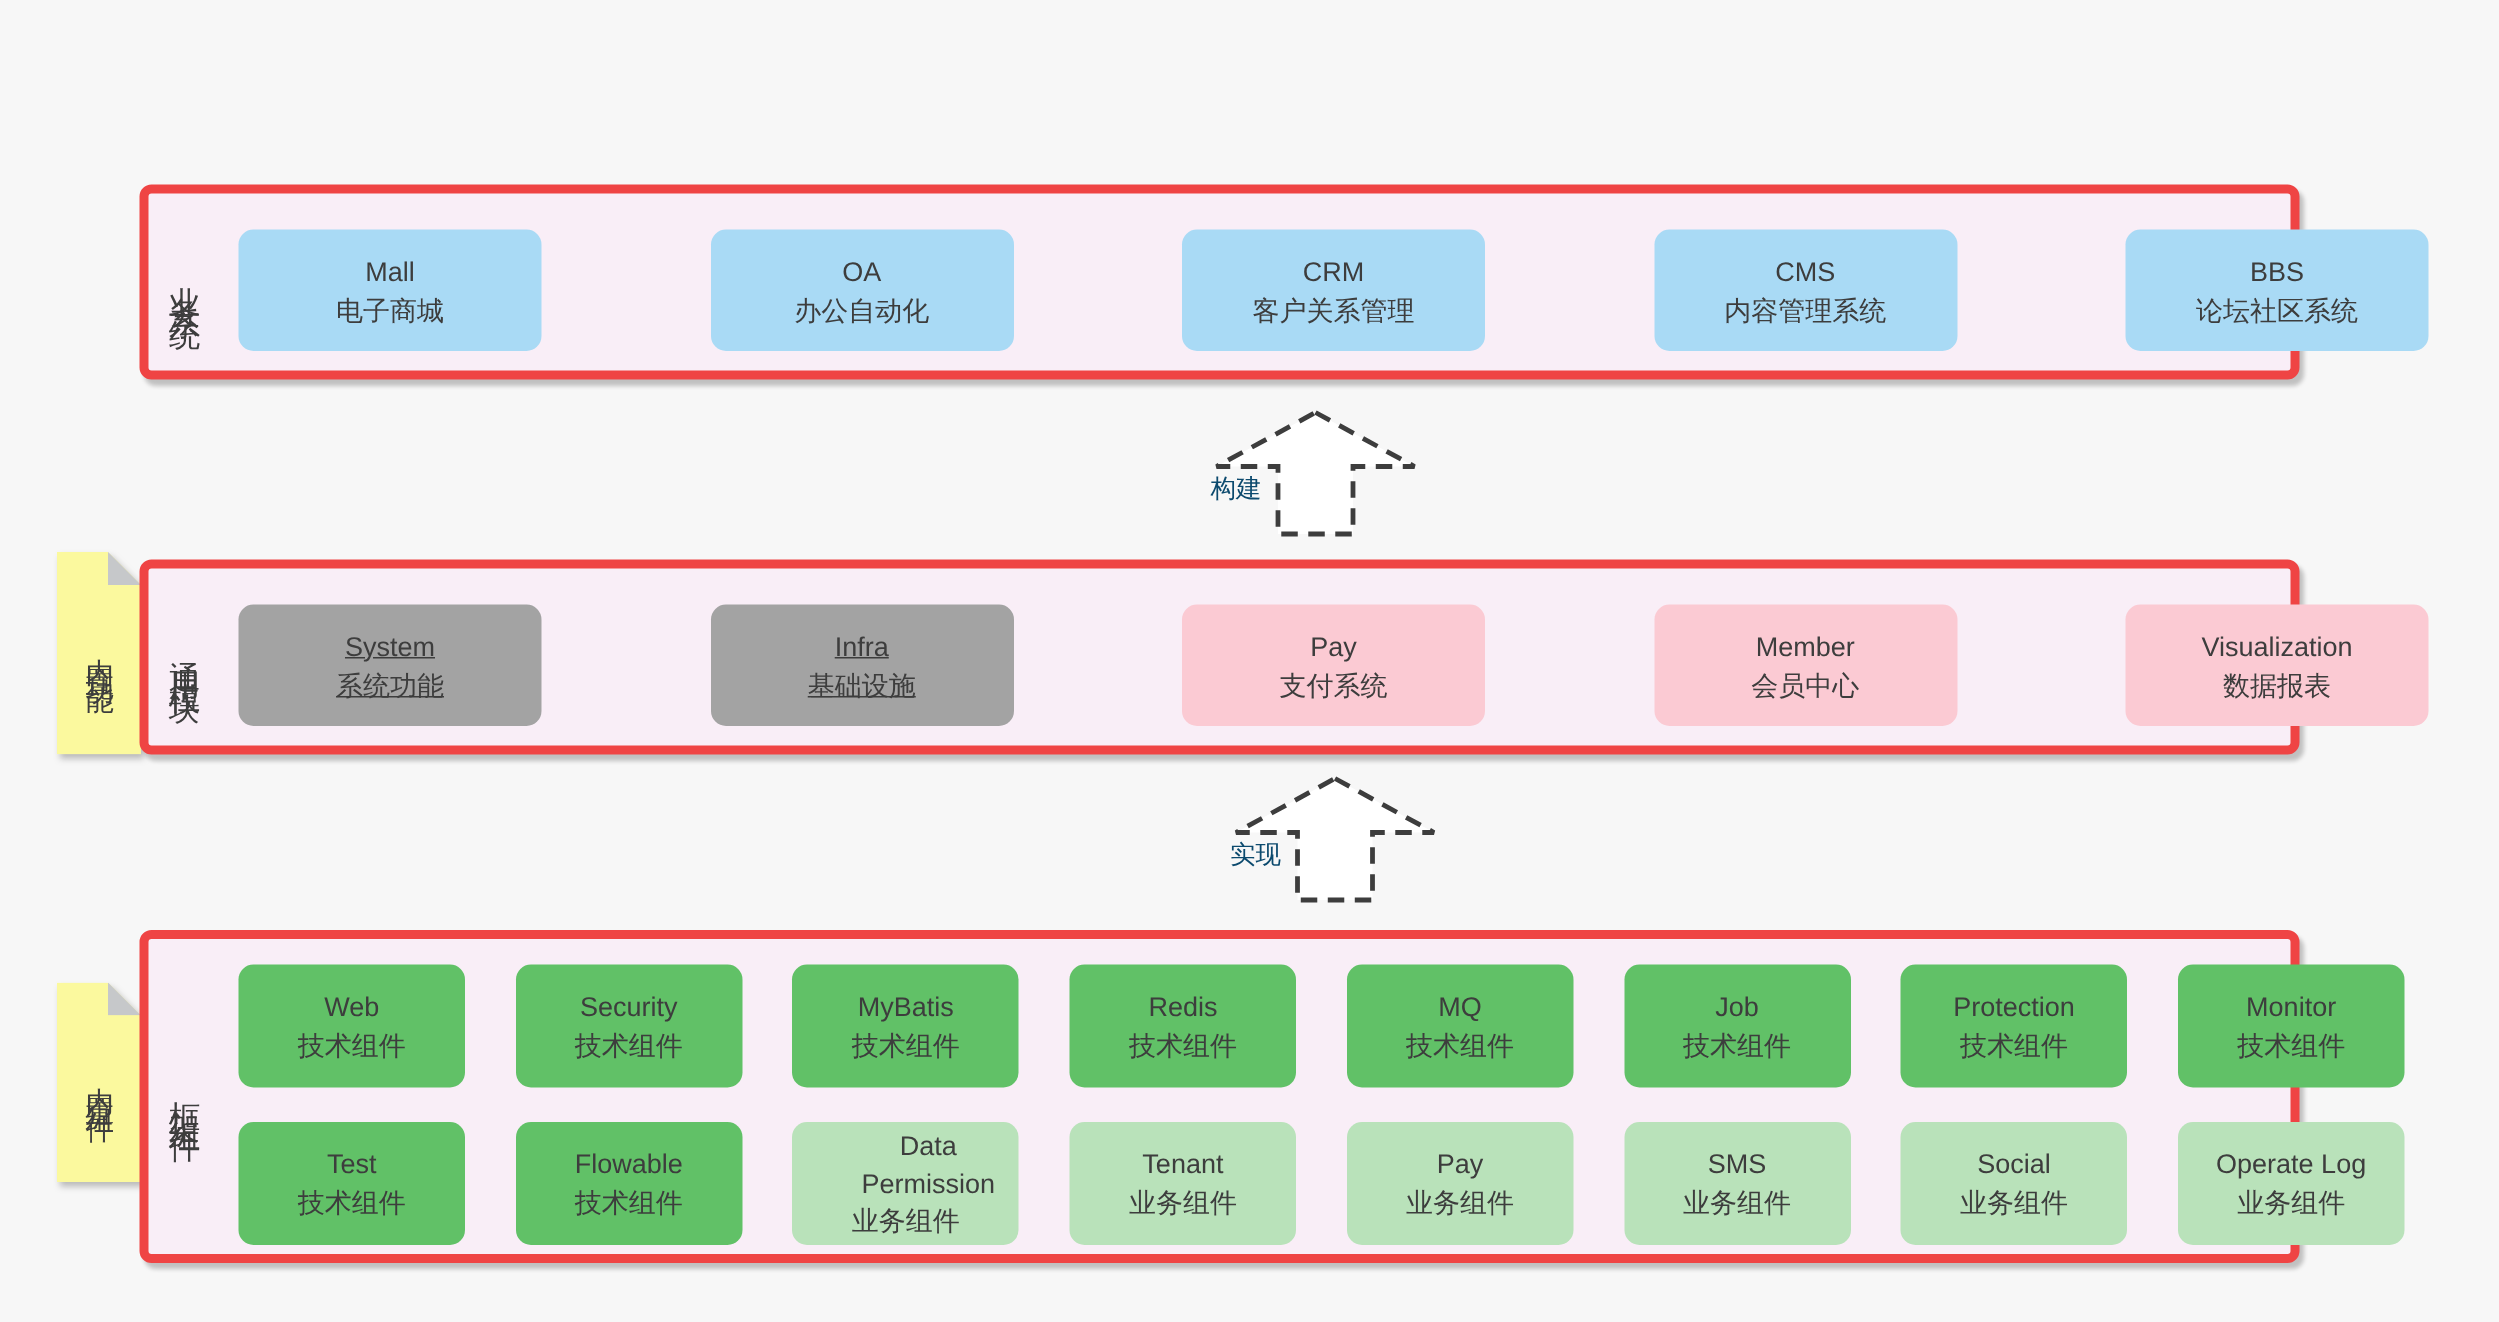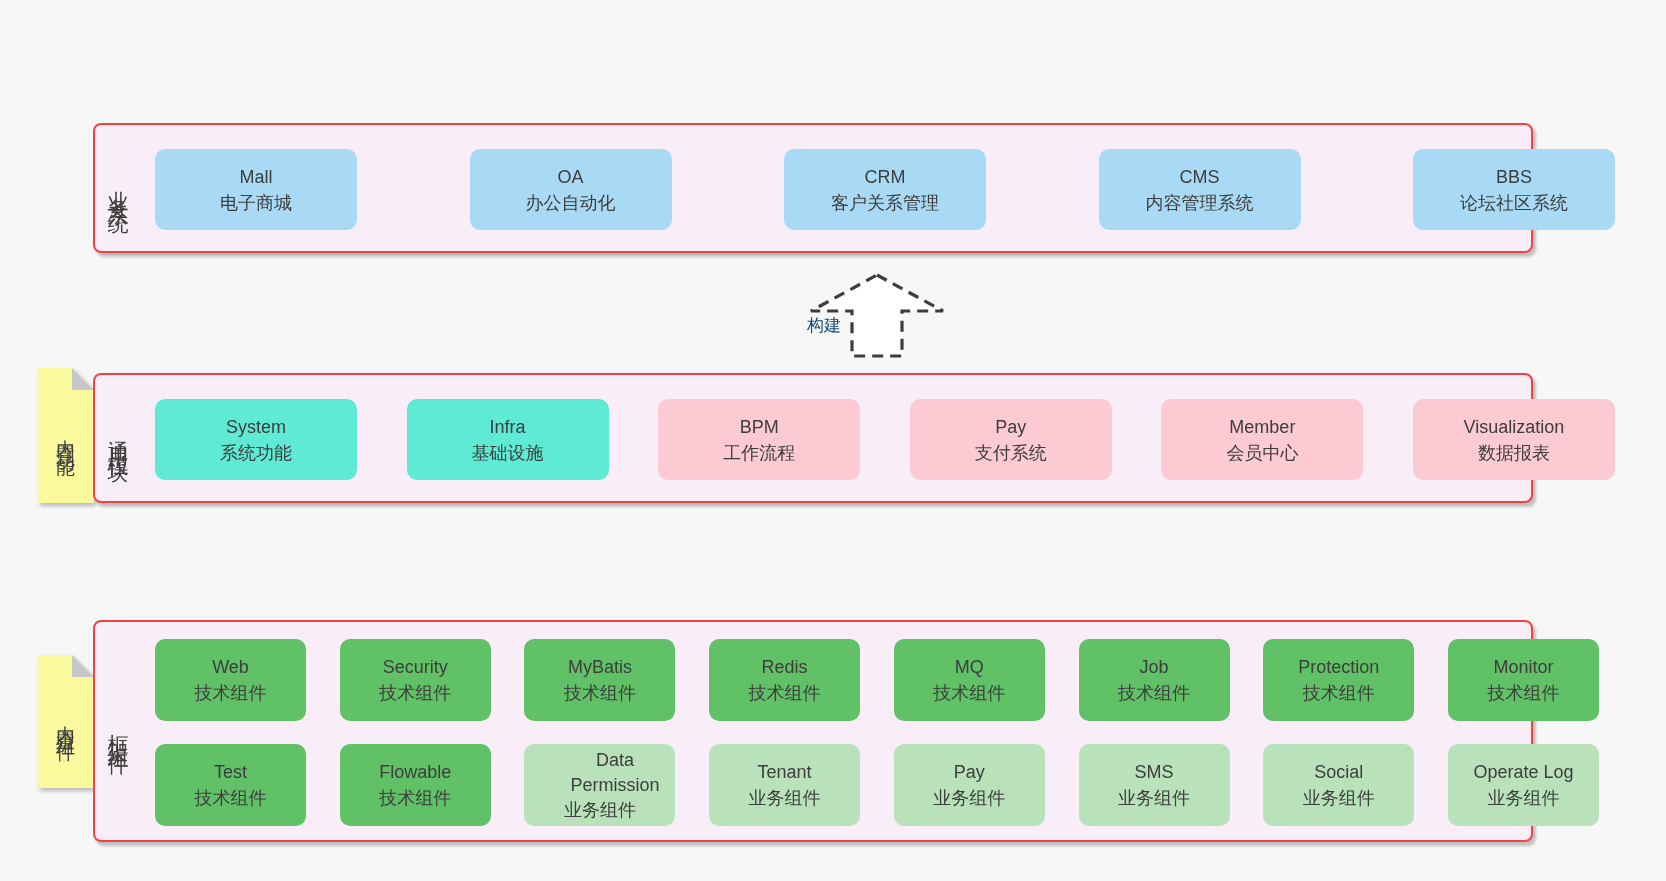--- a/index.html
+++ b/index.html
@@ -11,21 +11,21 @@
     overflow: hidden;
   }
   .stage { position: relative; width: 1666px; height: 881px; background: #f7f7f7; }
 
   
   .layer {
     position: absolute;
     left: 93px;
     width: 1440px;
     background: #f9eef7;
-    border: 2px solid #ef4444;
+    border: 6px solid #ef4444;
     border-radius: 8px;
     box-shadow: 3px 4px 3px rgba(0,0,0,0.22);
   }
   .layer-1 { top: 123px; height: 130px; }
   .layer-2 { top: 373px; height: 130px; }
   .layer-3 { top: 620px; height: 222px; }
 
   .layer-title {
     position: absolute;
     left: 13px;
@@ -60,21 +60,21 @@
     justify-content: center;
     border-radius: 10px;
     text-align: center;
     font-size: 18px;
     line-height: 26px;
     color: #3d3d3d;
   }
   .box-six { width: 202px; height: 81px; }
   .box-eight { width: 151px; height: 82px; justify-content: center; }
   .c-blue   { background: #a9daf5; }
-  .c-red    { background: #5eead4; }
+  .c-red    { background: #a3a3a3; text-decoration: underline; }
   .c-pink   { background: #fbcad3; }
   .c-green  { background: #61c167; }
   .c-lgreen { background: #b9e2ba; }
   .box .en, .box .zh { display: block; }
   .narrow .en { max-width: 104px; margin-left: 30px; } 
   .narrow { line-height: 25px; }
 
   
   .sticky {
     position: absolute;
@@ -179,38 +179,40 @@
     <div class="box-row row-six">
       <div class="box box-six c-red">
         <span class="en">System</span>
         <span class="zh">系统功能</span>
       </div>
       <div class="box box-six c-red">
         <span class="en">Infra</span>
         <span class="zh">基础设施</span>
       </div>
       <div class="box box-six c-pink">
-        <span class="en">BPM</span>
-        <span class="zh">工作流程</span>
-      </div>
-      <div class="box box-six c-pink">
         <span class="en">Pay</span>
         <span class="zh">支付系统</span>
       </div>
       <div class="box box-six c-pink">
         <span class="en">Member</span>
         <span class="zh">会员中心</span>
       </div>
       <div class="box box-six c-pink">
         <span class="en">Visualization</span>
         <span class="zh">数据报表</span>
       </div>
     </div>
   </div>
 
+  <div class="arrow arrow-2">
+    <svg viewBox="0 0 140 86">
+      <path d="M70 2 L136 38 L95 38 L95 83 L45 83 L45 38 L4 38 Z" fill="#ffffff" stroke="#3d3d3d" stroke-width="3.2" stroke-dasharray="11 7" stroke-linecap="butt"></path>
+    </svg>
+    <div class="arrow-label">实现</div>
+  </div>
 
   <div class="layer layer-3">
     <div class="layer-title">框架组件</div>
 
     <div class="box-row row-eight r1">
       <div class="box box-eight c-green">
         <span class="en">Web</span>
         <span class="zh">技术组件</span>
       </div>
       <div class="box box-eight c-green">

